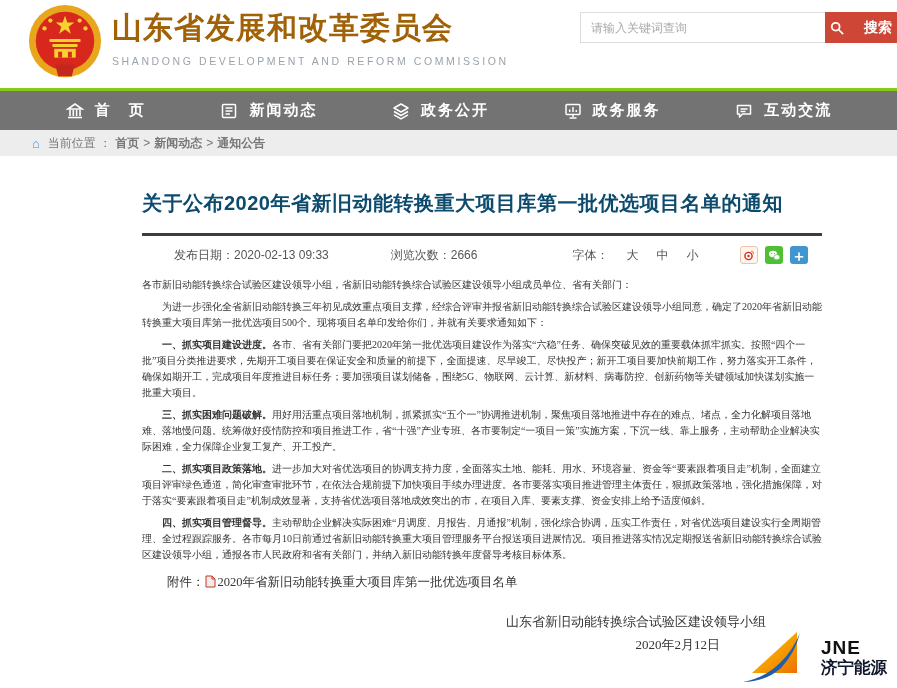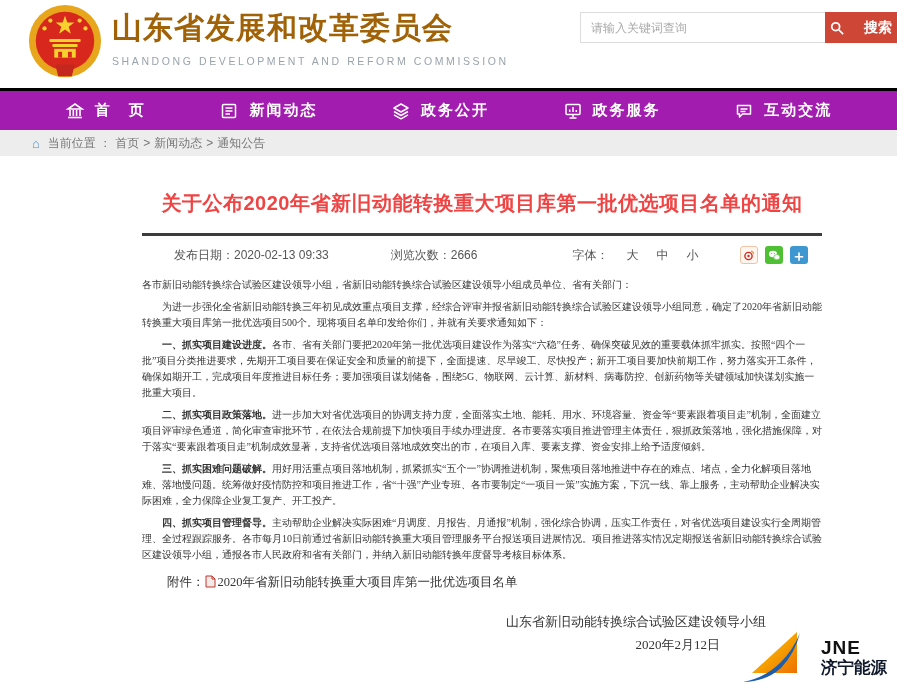--- a/index.html
+++ b/index.html
@@ -15,35 +15,35 @@
   .site-subtitle { margin-top:6px; font-size:10.5px; color:#9aa3ab; letter-spacing:2.6px; }
   .search-wrap { position:absolute; right:0; top:12px; display:flex; }
   .search-input { width:245px; height:31px; border:1px solid #ddd; border-right:none;
     padding:0 10px; font-size:12px; color:#666; outline:none; }
   .search-input::placeholder { color:#aaa; }
   .search-btn { width:72px; height:31px; background:#ce4636; color:#fff; border:none;
     font-size:14px; font-weight:bold; display:flex; align-items:center; gap:20px;
     justify-content:center; cursor:pointer; }
 
   
-  .navbar { height:42px; background:#a21caf; border-top:3px solid #000000;
+  .navbar { height:42px; background:#737373; border-top:3px solid #84cc16;
     display:flex; align-items:center; justify-content:space-around; padding:0 28px; }
   .nav-item { display:flex; align-items:center; gap:10px; color:#fff; font-size:15px;
     font-weight:bold; letter-spacing:2px; cursor:pointer; }
   .nav-item svg { display:block; }
 
   
   .breadcrumb { height:26px; background:#ededed; display:flex; align-items:center;
     padding-left:32px; font-size:12px; color:#777; gap:4px; }
-  .crumb { cursor:pointer; }
+  .crumb { cursor:pointer;font-weight:bold; }
   .home-glyph { color:#4a90d9; font-size:13px; margin-right:4px; }
 
   
   .article { padding:34px 75px 0 142px; }
-  .article-title { text-align:center; font-size:20px; font-weight:bold; color:#ef4444;
+  .article-title { text-align:left; font-size:20px; font-weight:bold; color:#0c4a6e;
     letter-spacing:0.5px; }
   .title-rule { margin-top:16px; height:3px; background:#3c3c3c; }
   .meta-row { margin-top:10px; display:flex; align-items:center; font-size:12px; color:#555; }
   .meta-date { margin-left:32px; }
   .meta-views { margin-left:62px; }
   .meta-font { margin-left:95px; display:flex; gap:18px; align-items:center; }
   .font-opt { cursor:pointer; }
   .share-icons { margin-left:auto; margin-right:14px; display:flex; gap:7px; }
   .share-ic { width:18px; height:18px; border-radius:3px; display:flex; align-items:center;
     justify-content:center; cursor:pointer; }
@@ -204,22 +204,22 @@
         </svg>
       </span>
       <span class="share-ic ic-more">＋</span>
     </span>
   </div>
 
   <div class="body-text">
     <p class="no-indent">各市新旧动能转换综合试验区建设领导小组，省新旧动能转换综合试验区建设领导小组成员单位、省有关部门：</p>
     <p>为进一步强化全省新旧动能转换三年初见成效重点项目支撑，经综合评审并报省新旧动能转换综合试验区建设领导小组同意，确定了2020年省新旧动能转换重大项目库第一批优选项目500个。现将项目名单印发给你们，并就有关要求通知如下：</p>
     <p><span class="para-lead">一、抓实项目建设进度。</span><span>各市、省有关部门要把2020年第一批优选项目建设作为落实“六稳”任务、确保突破见效的重要载体抓牢抓实。按照“四个一批”项目分类推进要求，先期开工项目要在保证安全和质量的前提下，全面提速、尽早竣工、尽快投产；新开工项目要加快前期工作，努力落实开工条件，确保如期开工，完成项目年度推进目标任务；要加强项目谋划储备，围绕5G、物联网、云计算、新材料、病毒防控、创新药物等关键领域加快谋划实施一批重大项目。</span></p>
+    <p><span class="para-lead">三、抓实困难问题破解。</span><span>用好用活重点项目落地机制，抓紧抓实“五个一”协调推进机制，聚焦项目落地推进中存在的难点、堵点，全力化解项目落地难、落地慢问题。统筹做好疫情防控和项目推进工作，省“十强”产业专班、各市要制定“一项目一策”实施方案，下沉一线、靠上服务，主动帮助企业解决实际困难，全力保障企业复工复产、开工投产。</span></p>
     <p><span class="para-lead">二、抓实项目政策落地。</span><span>进一步加大对省优选项目的协调支持力度，全面落实土地、能耗、用水、环境容量、资金等“要素跟着项目走”机制，全面建立项目评审绿色通道，简化审查审批环节，在依法合规前提下加快项目手续办理进度。各市要落实项目推进管理主体责任，狠抓政策落地，强化措施保障，对于落实“要素跟着项目走”机制成效显著，支持省优选项目落地成效突出的市，在项目入库、要素支撑、资金安排上给予适度倾斜。</span></p>
-    <p><span class="para-lead">三、抓实困难问题破解。</span><span>用好用活重点项目落地机制，抓紧抓实“五个一”协调推进机制，聚焦项目落地推进中存在的难点、堵点，全力化解项目落地难、落地慢问题。统筹做好疫情防控和项目推进工作，省“十强”产业专班、各市要制定“一项目一策”实施方案，下沉一线、靠上服务，主动帮助企业解决实际困难，全力保障企业复工复产、开工投产。</span></p>
     <p><span class="para-lead">四、抓实项目管理督导。</span><span>主动帮助企业解决实际困难“月调度、月报告、月通报”机制，强化综合协调，压实工作责任，对省优选项目建设实行全周期管理、全过程跟踪服务。各市每月10日前通过省新旧动能转换重大项目管理服务平台报送项目进展情况。项目推进落实情况定期报送省新旧动能转换综合试验区建设领导小组，通报各市人民政府和省有关部门，并纳入新旧动能转换年度督导考核目标体系。</span></p>
   </div>
 
   <div class="attachment">
     <span>附件：</span><span class="attach-link"><svg class="attach-ic" width="11" height="13" viewBox="0 0 11 13">
           <path d="M1 1 h6 l3 3 v8 h-9 z" fill="#f3e9e6" stroke="#c0372a" stroke-width="1"></path>
           <path d="M7 1 v3 h3" fill="none" stroke="#c0372a" stroke-width="1"></path>
         </svg><span>2020年省新旧动能转换重大项目库第一批优选项目名单</span></span>
   </div>
 

